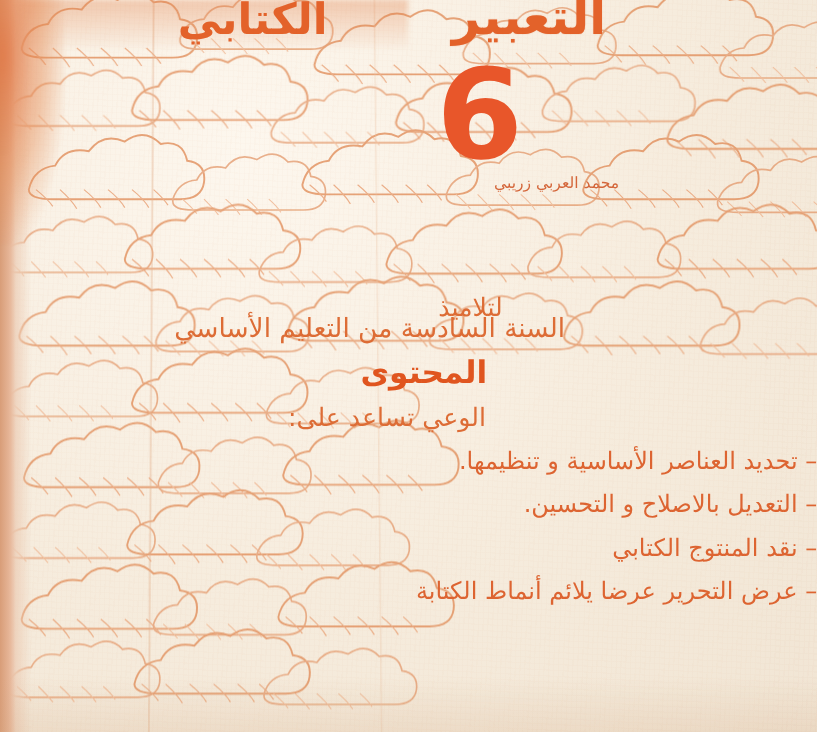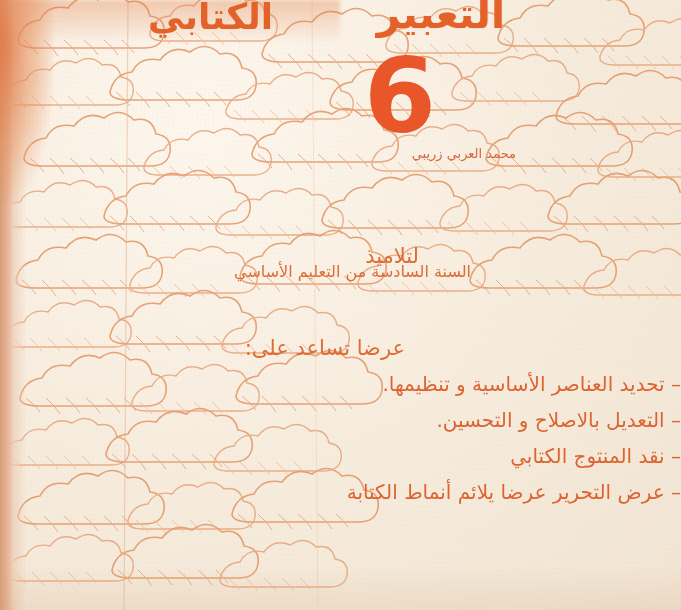--- a/index.html
+++ b/index.html
@@ -122,21 +122,21 @@
     top: 228px;
     font-size: 21px;
     color: #dd6c35;
     white-space: nowrap;
     margin-top: 16px;
   }
   .audience-2 {
     position: absolute;
     right: 210px;
     top: 262px;
-    font-size: 16px;
+    font-size: 22px;
     color: #dd6c35;
     white-space: nowrap;
   }
   .section-heading {
     position: absolute;
     right: 275px;
     top: 296px;
     font-size: 26px;
     font-weight: 700;
     color: #e0551f;
@@ -273,22 +273,23 @@
     <div class="title-sub">الكتابي</div>
 
     <div class="big-number">6</div>
 
     <div class="author">محمد العربي زريبي</div>
 
     <div class="audience-1">لتلاميذ</div>
 
     <div class="audience-2">السنة السادسة من التعليم الأساسي</div>
 
-
-    <div class="intro-line">عرضا تساعد على:</div>
+    <div class="section-heading">المحتوى</div>
+
+    <div class="intro-line">الوعي تساعد على:</div>
 
     <ul class="bullets">
       <li>– تحديد العناصر الأساسية و تنظيمها.</li>
       <li>– التعديل بالاصلاح و التحسين.</li>
       <li>– نقد المنتوج الكتابي</li>
       <li>– عرض التحرير عرضا يلائم أنماط الكتابة</li>
     </ul>
   </div>
 
   <div class="bottom-shade"></div>

